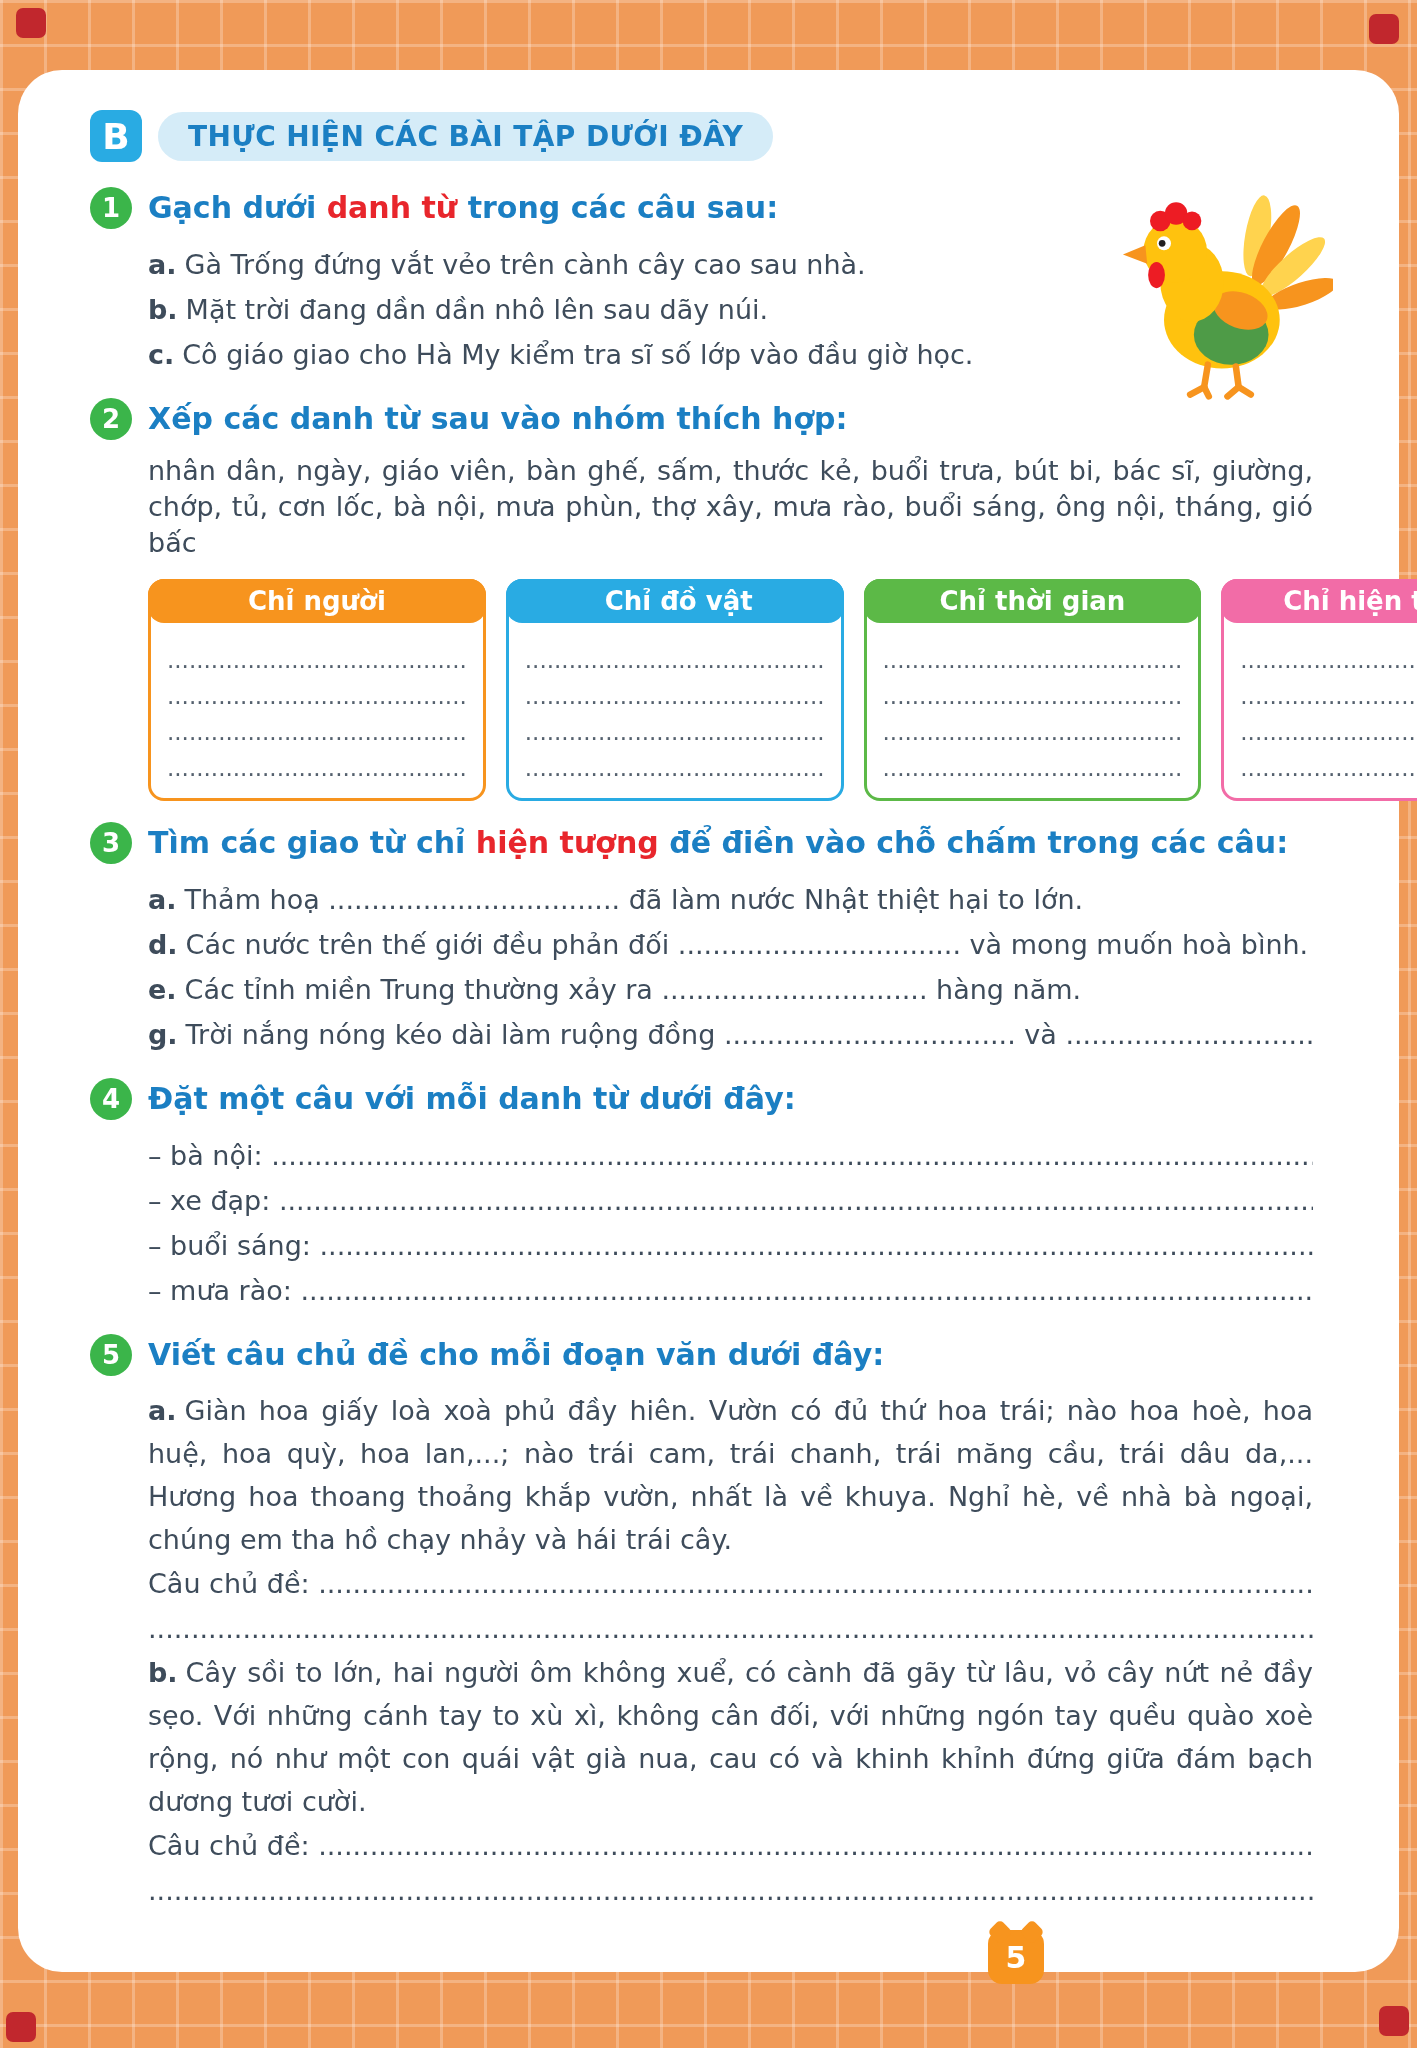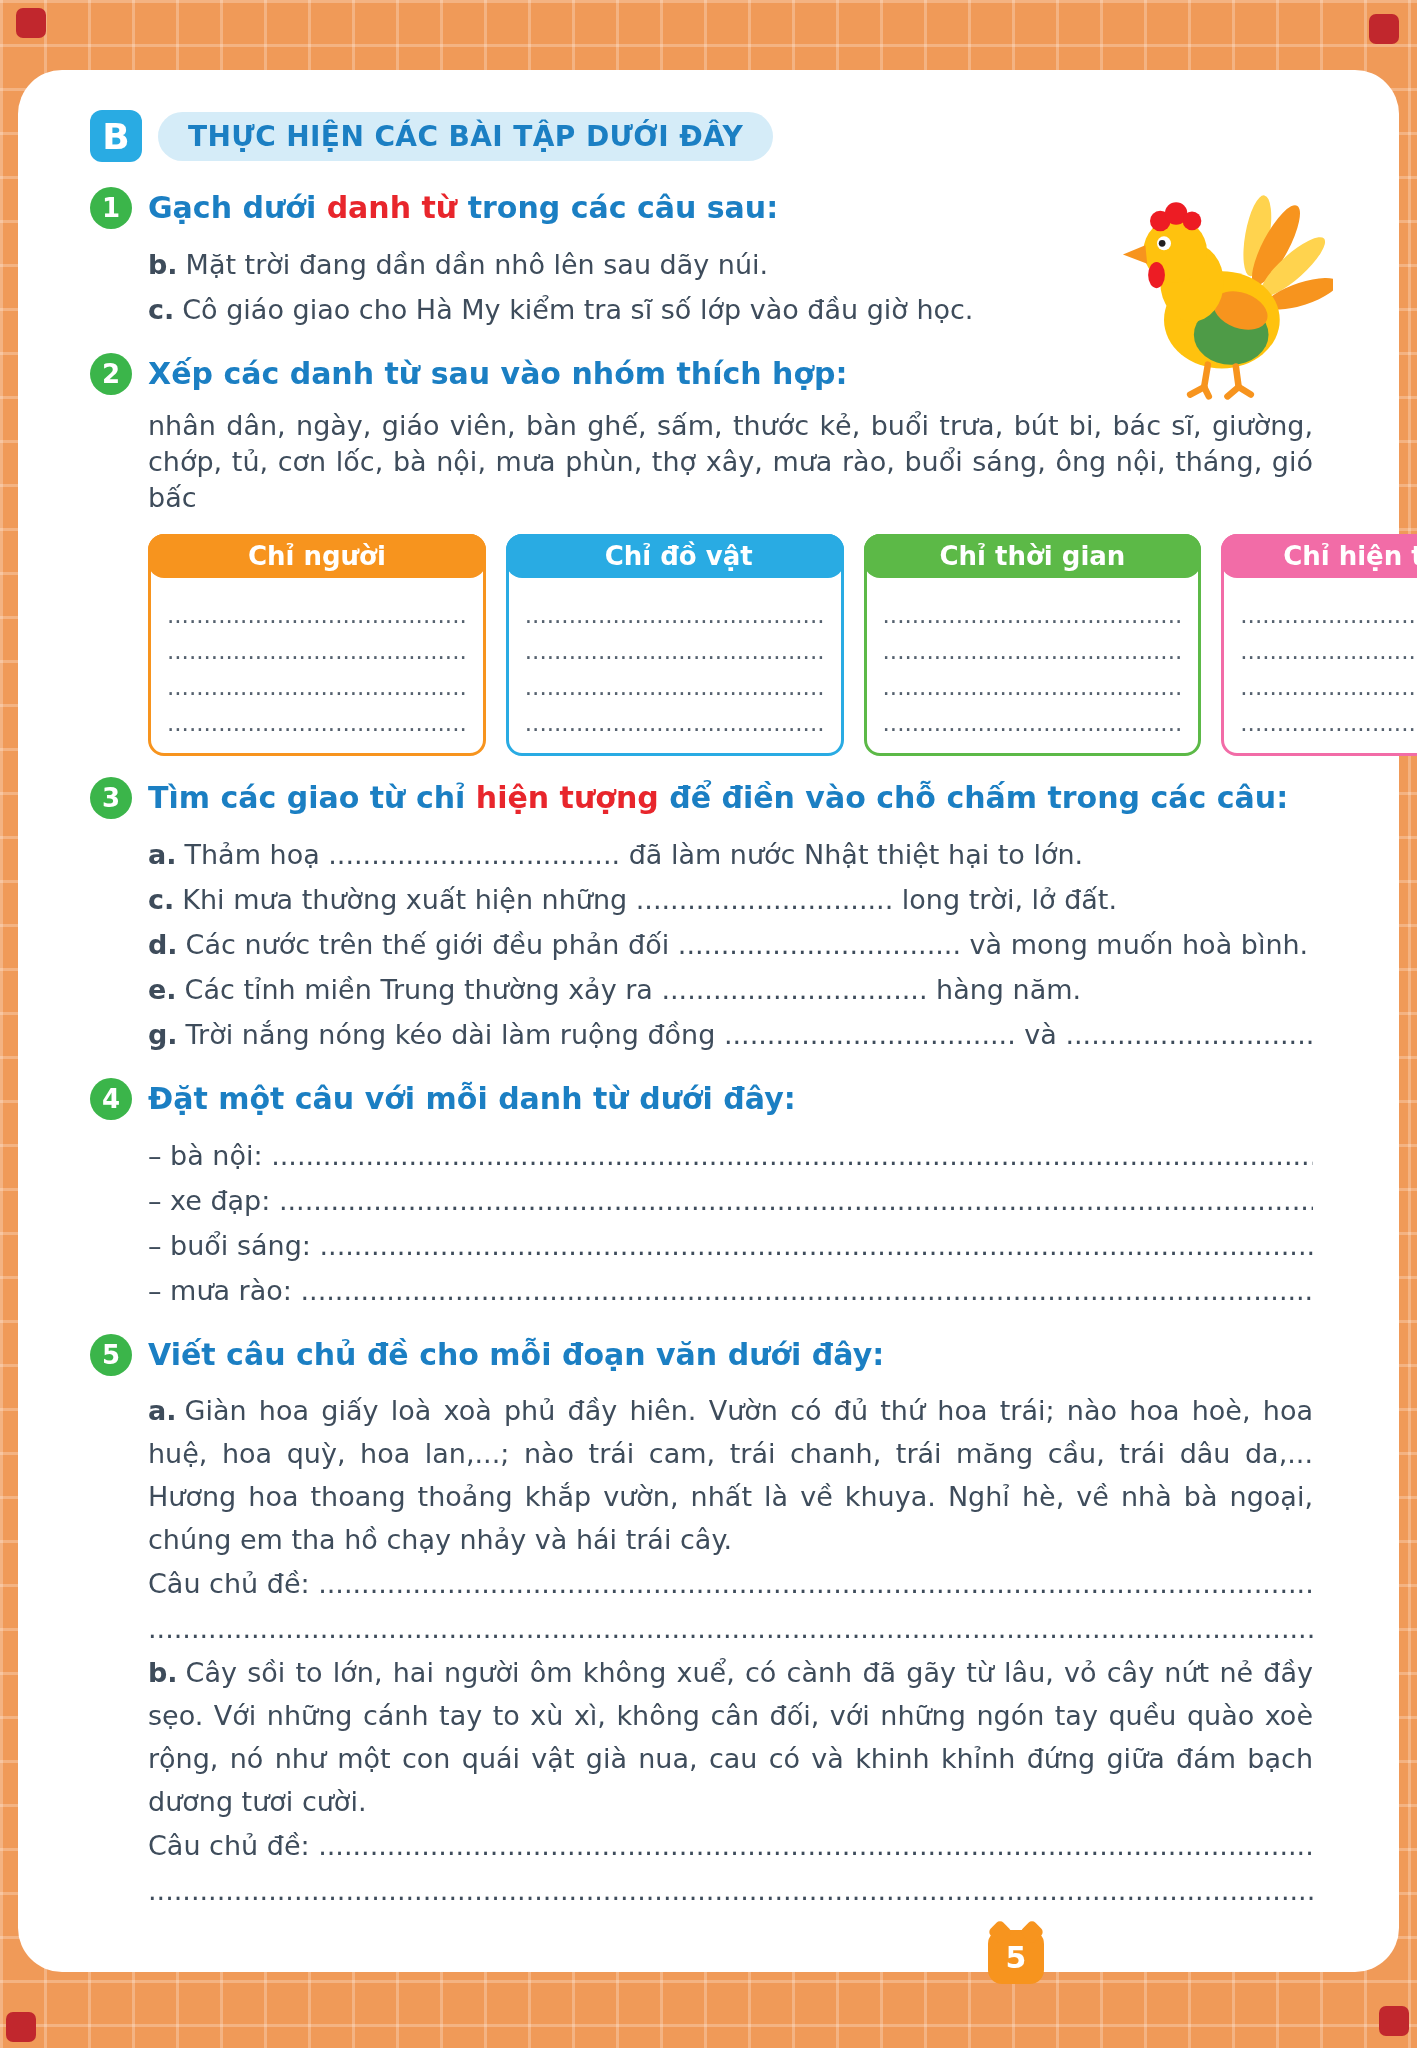--- a/index.html
+++ b/index.html
@@ -117,20 +117,21 @@
         <line x1="130" y1="224" x2="118" y2="234"></line>
         <line x1="130" y1="224" x2="143" y2="232"></line>
       </g>
     </svg>
 
     <div class="ex-head">
       <div class="num">1</div>
       <div class="ex-title"><span>Gạch dưới </span><span class="red">danh từ</span><span> trong các câu sau:</span></div>
     </div>
     <div class="ex-body">
+      <div class="item"><span class="lt">a.</span><span>Gà Trống đứng vắt vẻo trên cành cây cao sau nhà.</span></div>
       <div class="item"><span class="lt">b.</span><span>Mặt trời đang dần dần nhô lên sau dãy núi.</span></div>
       <div class="item"><span class="lt">c.</span><span>Cô giáo giao cho Hà My kiểm tra sĩ số lớp vào đầu giờ học.</span></div>
     </div>
 
     <div class="ex-head">
       <div class="num">2</div>
       <div class="ex-title">Xếp các danh từ sau vào nhóm thích hợp:</div>
     </div>
     <div class="ex-body">
       <div class="wordlist">nhân dân, ngày, giáo viên, bàn ghế, sấm, thước kẻ, buổi trưa, bút bi, bác sĩ, giường, chớp, tủ, cơn lốc, bà nội, mưa phùn, thợ xây, mưa rào, buổi sáng, ông nội, tháng, gió bấc</div>
@@ -165,21 +166,20 @@
         </div>
       </div>
     </div>
 
     <div class="ex-head">
       <div class="num">3</div>
       <div class="ex-title"><span>Tìm các giao từ chỉ </span><span class="red">hiện tượng</span><span> để điền vào chỗ chấm trong các câu:</span></div>
     </div>
     <div class="ex-body">
       <div class="item clip"><span class="lt">a.</span><span>Thảm hoạ .................................. đã làm nước Nhật thiệt hại to lớn.</span></div>
-      <div class="item clip"><span class="lt">c.</span><span>Khi mưa thường xuất hiện những .............................. long trời, lở đất.</span></div>
       <div class="item clip"><span class="lt">d.</span><span>Các nước trên thế giới đều phản đối ................................. và mong muốn hoà bình.</span></div>
       <div class="item clip"><span class="lt">e.</span><span>Các tỉnh miền Trung thường xảy ra ............................... hàng năm.</span></div>
       <div class="item clip"><span class="lt">g.</span><span>Trời nắng nóng kéo dài làm ruộng đồng .................................. và .............................</span></div>
     </div>
 
     <div class="ex-head">
       <div class="num">4</div>
       <div class="ex-title">Đặt một câu với mỗi danh từ dưới đây:</div>
     </div>
     <div class="ex-body">

